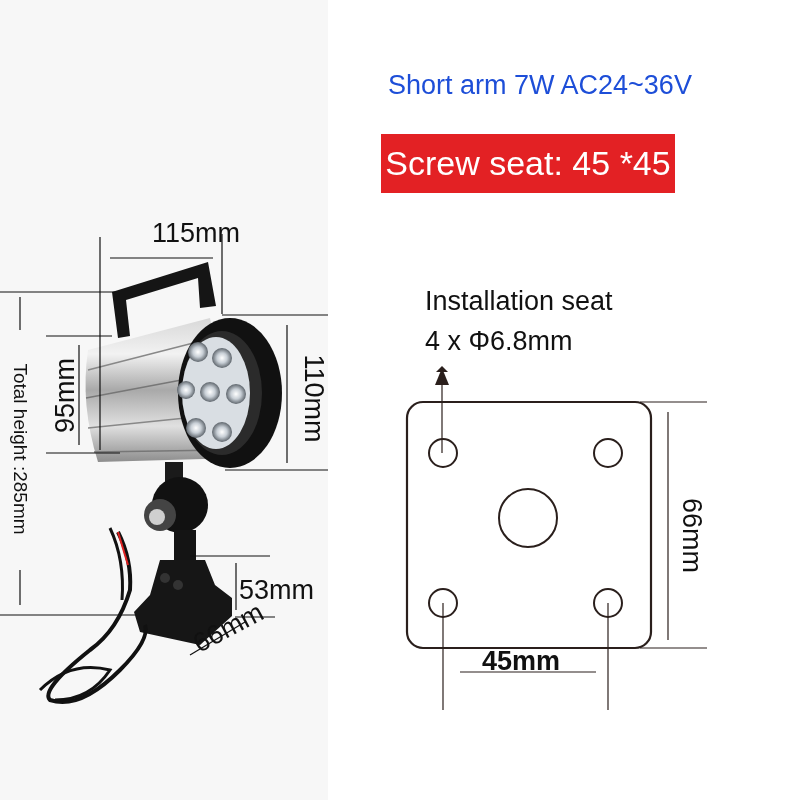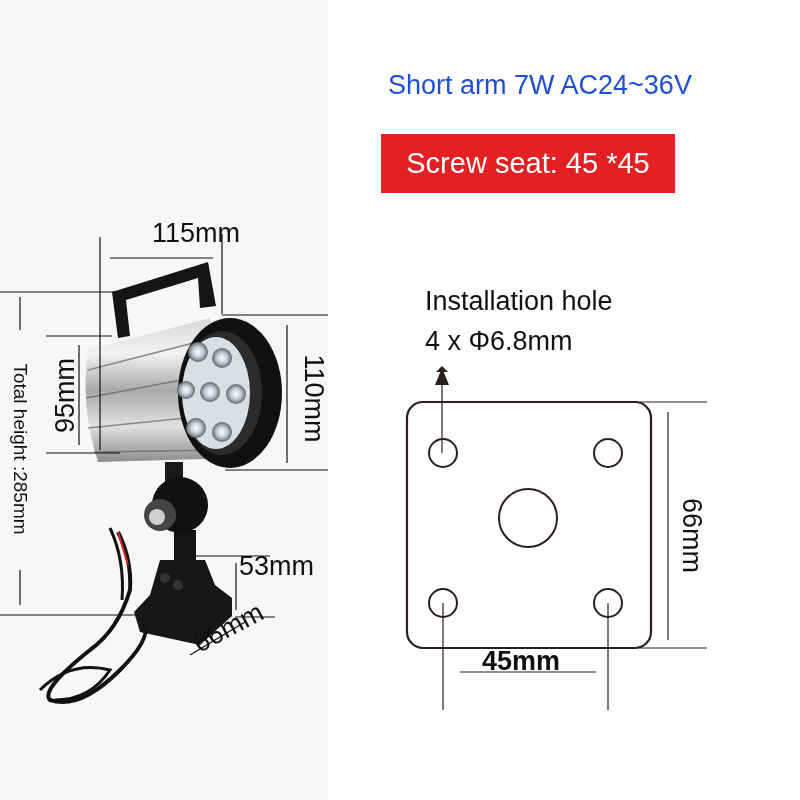--- a/index.html
+++ b/index.html
@@ -2,21 +2,21 @@
 <html><head>
 <meta charset="utf-8">
 <style>
   html, body { margin:0; padding:0; }
   body { width:800px; height:800px; position:relative; background:#ffffff; overflow:hidden;
          font-family:"Liberation Sans", sans-serif; color:#111; }
   .left-panel { position:absolute; left:0; top:0; width:328px; height:800px; background:#f7f7f7; }
   .abs { position:absolute; }
   .title { left:388px; top:70px; font-size:27px; color:#1d4ed8; white-space:nowrap; }
   .badge { left:381px; top:134px; width:294px; height:59px; background:#e32124; color:#fff;
-           font-size:29px; display:flex; align-items:center; justify-content:center; white-space:nowrap; }
+           font-size:34px; display:flex; align-items:center; justify-content:center; white-space:nowrap; }
   .hole-title { left:425px; top:286px; font-size:27px; white-space:nowrap; }
   .hole-spec { left:425px; top:326px; font-size:27px; white-space:nowrap; }
   .dim { font-size:27px; color:#111; white-space:nowrap; }
   .rot90 { transform-origin:center center; transform:rotate(90deg); }
   .rotm90 { transform-origin:center center; transform:rotate(-90deg); }
   svg { position:absolute; left:0; top:0; }
 </style>
 </head>
 <body>
 
@@ -102,27 +102,27 @@
     <line x1="235" y1="617" x2="275" y2="617"></line>
     <line x1="236" y1="563" x2="236" y2="610"></line>
     <line x1="190" y1="655" x2="245" y2="622"></line>
   </g>
 </svg>
 
 <div class="abs dim" style="left:108px; top:218px;margin-left:44px;">115mm</div>
 <div class="abs dim rot90" style="left:258px; top:383px; width:110px; text-align:center;">110mm</div>
 <div class="abs dim rotm90" style="left:20px; top:380px; width:90px; text-align:center;">95mm</div>
 <div class="abs rot90" style="left:-90px; top:438px; width:220px; text-align:center; font-size:19px;">Total height :285mm</div>
-<div class="abs dim" style="left:239px; top:551px;text-align:center;">53mm</div>
+<div class="abs dim" style="left:239px; top:575px;text-align:center;">53mm</div>
 <div class="abs dim" style="left:188px; top:632px; transform:rotate(-28deg); transform-origin:left top;">66mm</div>
 
 <div class="abs title">Short arm 7W AC24~36V</div>
 <div class="abs badge">Screw seat: 45 *45</div>
 
-<div class="abs hole-title">Installation hole</div>
+<div class="abs hole-title">Installation seat</div>
 <div class="abs hole-spec">4 x Φ6.8mm</div>
 
 <svg width="800" height="800">
   <g stroke="#2a1f1c" fill="none">
     <polygon points="436,372 448,372 442,366" fill="#2a1f1c" stroke="none"></polygon>
     <polygon points="435,385 449,385 442,368" fill="#2a1f1c" stroke="none"></polygon>
     <line x1="442" y1="385" x2="442" y2="453" stroke-width="1.2"></line>
     <rect x="407" y="402" width="244" height="246" rx="16" ry="16" stroke-width="2.2"></rect>
     <circle cx="443" cy="453" r="14" stroke-width="2"></circle>
     <circle cx="608" cy="453" r="14" stroke-width="2"></circle>

